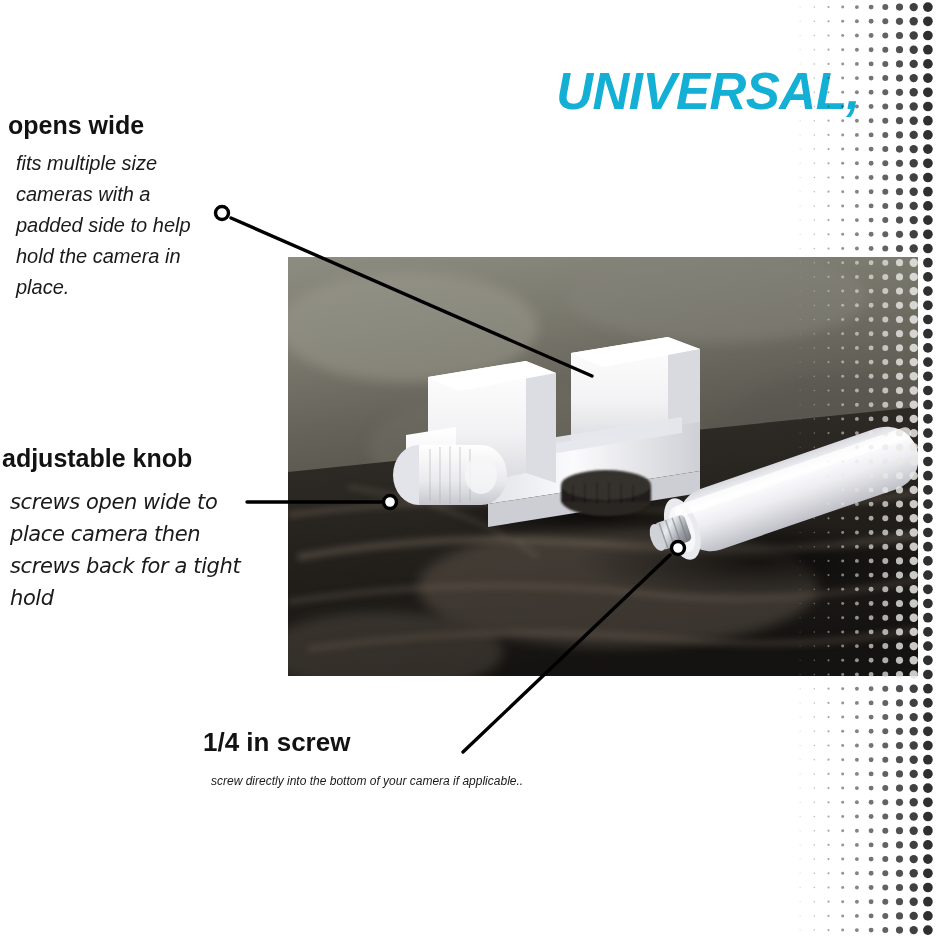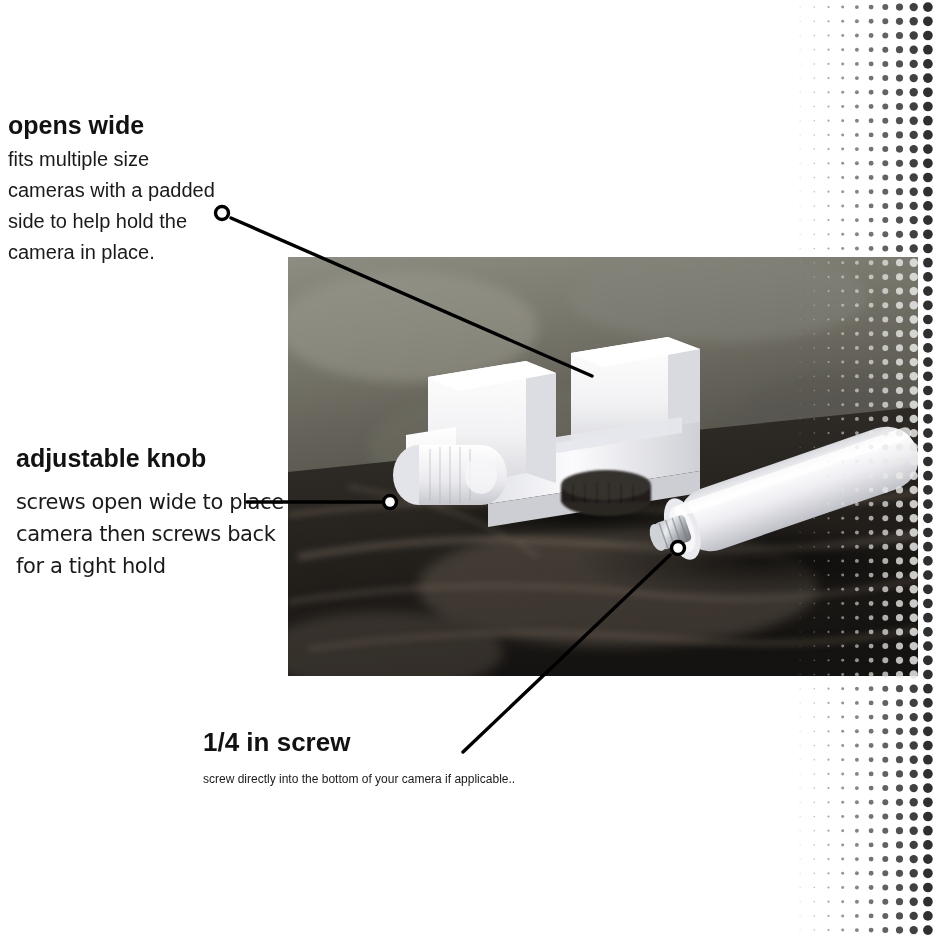--- a/index.html
+++ b/index.html
@@ -74,34 +74,35 @@
   .title .line2 { display: block; }
 
   
   .callout { position: absolute; z-index: 4; }
   .callout h3 {
     margin: 0 0 4px 0;
     font-weight: bold;
     color: #121212;
   }
   .callout p {
-    margin: 0;
+    margin: 8px;
     color: #1a1a1a;
+    font-style: italic;
   }
 
   #callout-opens-wide {
     left: 8px;
     top: 110px;
     width: 218px;
   }
   #callout-opens-wide h3 { font-size: 25px; line-height: 30px; }
   #callout-opens-wide p  { font-size: 20px; line-height: 31px; }
 
   #callout-knob {
-    left: 16px;
+    left: 2px;
     top: 442px;
     width: 278px;
   }
   #callout-knob h3 { font-size: 25px; line-height: 32px; margin-bottom: 12px; }
   #callout-knob p  {
     font-size: 21px;
     line-height: 32px;
     font-family: "DejaVu Sans", sans-serif;
     letter-spacing: -0.4px;
   }
@@ -266,20 +267,21 @@
             <line x1="395" y1="257" x2="395" y2="283"></line>
           </g>
         </g>
       </g>
 
       <rect x="0" y="0" width="630" height="419" fill="none"></rect>
     </svg>
   </div>
 
   <div class="title">
+    <span>UNIVERSAL,</span>
   </div>
 
   <div class="callout" id="callout-opens-wide">
     <h3>opens wide</h3>
     <p>fits multiple size cameras with a padded side to help hold the camera in place.</p>
   </div>
 
   <div class="callout" id="callout-knob">
     <h3>adjustable knob</h3>
     <p>screws open wide to place camera then screws back for a tight hold</p>

